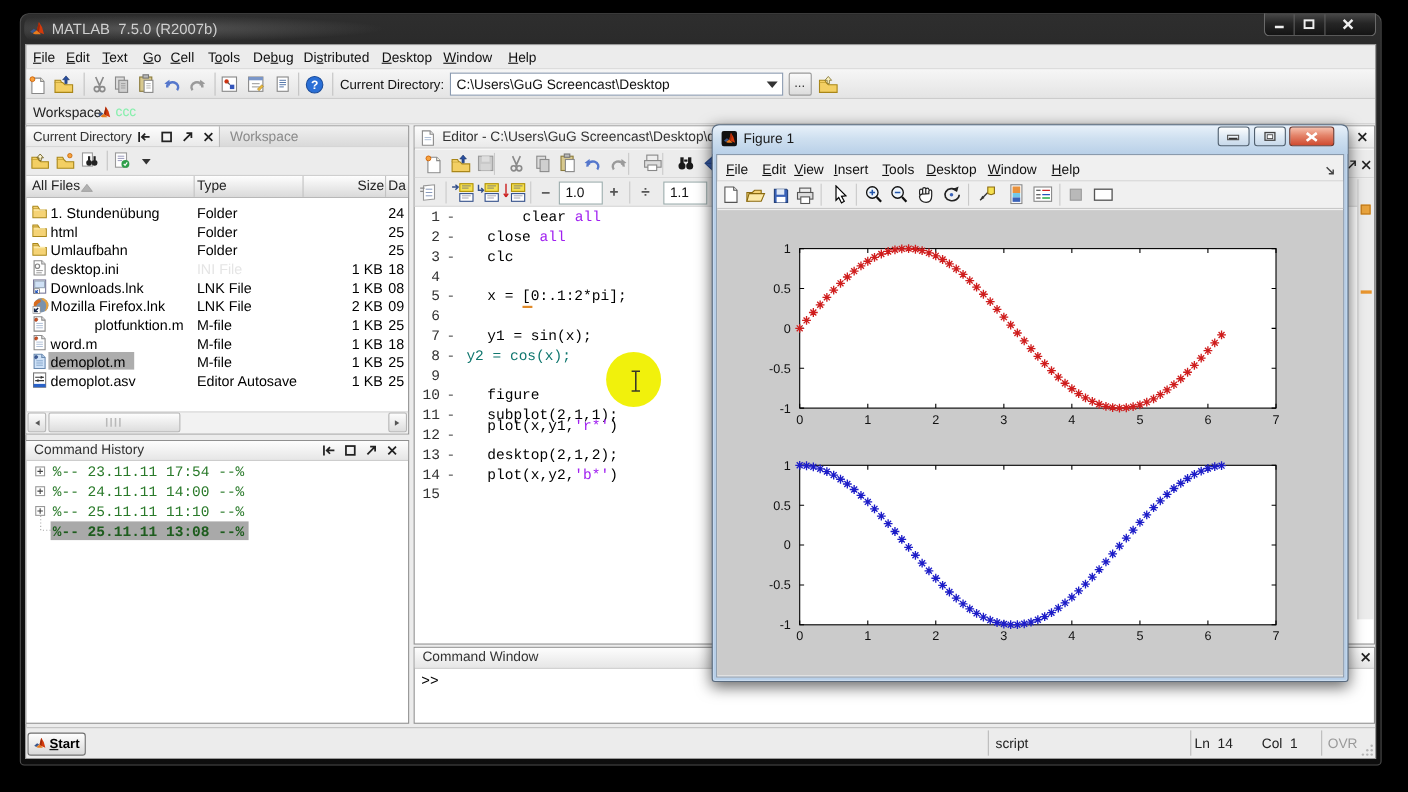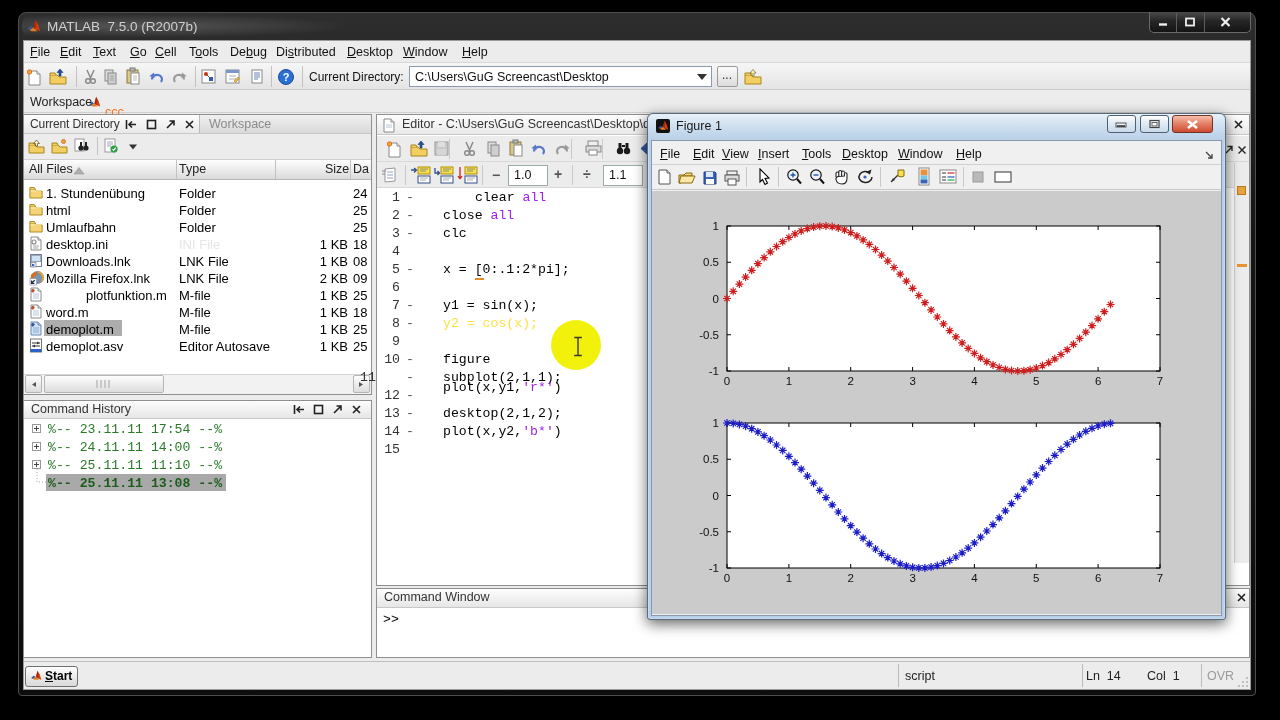--- a/index.html
+++ b/index.html
@@ -114,21 +114,21 @@
 <div style="position:absolute;left:24px;top:90px;width:1226px;height:23px;background:#ececec;border-bottom:1px solid #cfcfcf;"></div>
 <div style="position:absolute;left:30px;top:95px;font:12.5px 'Liberation Sans',sans-serif;color:#222;white-space:pre;">Workspace</div>
 <svg style="position:absolute;left:88px;top:96px;" width="13" height="13" viewBox="0 0 13 13">
     <g transform="scale(0.8125)">
       <polygon points="1.5,10.5 5,7.5 7.5,9 4,12" fill="#3a568c"></polygon>
       <polygon points="8,9 10,1 13,6 15,13 10,11" fill="#d33a0c"></polygon>
       <polygon points="4,12 8,9 10,11 12,13 6,13" fill="#e87b1e"></polygon>
       <polygon points="10,1 8,9 10,11 11,5" fill="#a02808"></polygon>
     </g>
   </svg>
-<div style="position:absolute;left:105px;top:105px;font:12.5px 'Liberation Sans',sans-serif;color:#f97316;white-space:pre;">ccc</div>
+<div style="position:absolute;left:105px;top:94px;font:12.5px 'Liberation Sans',sans-serif;color:#86efac;white-space:pre;">ccc</div>
 <div style="position:absolute;left:23px;top:114px;width:349px;height:281px;background:#fff;border:1px solid #8f8f8f;"></div>
 <div style="position:absolute;left:24px;top:115px;width:175px;height:19px;background:linear-gradient(#fdfdfd,#e9e9e9);border-bottom:1px solid #c8c8c8;"></div>
 <div style="position:absolute;left:199px;top:115px;width:172px;height:19px;background:linear-gradient(#f0f0f0,#d9d9d9);border-bottom:1px solid #c8c8c8;border-left:1px solid #bbb;"></div>
 <div style="position:absolute;left:30px;top:117px;font:12px 'Liberation Sans',sans-serif;color:#333;white-space:pre;letter-spacing:-0.1px;">Current Directory</div>
 <svg style="position:absolute;left:125px;top:119px;" width="13" height="11" viewBox="0 0 13 11">
     <g stroke="#222" stroke-width="1.6" fill="none">
       <path d="M1.5 1v9M11 5.5H4M7 2.5l-3 3 3 3"></path>
     </g>
   </svg>
 <svg style="position:absolute;left:146px;top:119px;" width="11" height="11" viewBox="0 0 11 11">
@@ -465,26 +465,26 @@
 <div style="position:absolute;left:380px;top:244px;font:13.2px 'Liberation Mono',monospace;color:#333;white-space:pre;width:20px;text-align:right;">4</div>
 <div style="position:absolute;left:380px;top:262px;font:13.2px 'Liberation Mono',monospace;color:#333;white-space:pre;width:20px;text-align:right;">5</div>
 <div style="position:absolute;left:406px;top:262px;font:13.2px 'Liberation Mono',monospace;color:#555;white-space:pre;">-</div>
 <div style="position:absolute;left:443px;top:262px;font:13.2px 'Liberation Mono',monospace;color:#000;white-space:pre;">x = [0:.1:2*pi];</div>
 <div style="position:absolute;left:380px;top:280px;font:13.2px 'Liberation Mono',monospace;color:#333;white-space:pre;width:20px;text-align:right;">6</div>
 <div style="position:absolute;left:380px;top:298px;font:13.2px 'Liberation Mono',monospace;color:#333;white-space:pre;width:20px;text-align:right;">7</div>
 <div style="position:absolute;left:406px;top:298px;font:13.2px 'Liberation Mono',monospace;color:#555;white-space:pre;">-</div>
 <div style="position:absolute;left:443px;top:298px;font:13.2px 'Liberation Mono',monospace;color:#000;white-space:pre;">y1 = sin(x);</div>
 <div style="position:absolute;left:380px;top:316px;font:13.2px 'Liberation Mono',monospace;color:#333;white-space:pre;width:20px;text-align:right;">8</div>
 <div style="position:absolute;left:406px;top:316px;font:13.2px 'Liberation Mono',monospace;color:#555;white-space:pre;">-</div>
-<div style="position:absolute;left:443px;top:316px;font:13.2px 'Liberation Mono',monospace;color:#fde047;white-space:pre;">y2 = cos(x);</div>
+<div style="position:absolute;left:424px;top:316px;font:13.2px 'Liberation Mono',monospace;color:#0f766e;white-space:pre;">y2 = cos(x);</div>
 <div style="position:absolute;left:380px;top:334px;font:13.2px 'Liberation Mono',monospace;color:#333;white-space:pre;width:20px;text-align:right;">9</div>
 <div style="position:absolute;left:380px;top:352px;font:13.2px 'Liberation Mono',monospace;color:#333;white-space:pre;width:20px;text-align:right;">10</div>
 <div style="position:absolute;left:406px;top:352px;font:13.2px 'Liberation Mono',monospace;color:#555;white-space:pre;">-</div>
 <div style="position:absolute;left:443px;top:352px;font:13.2px 'Liberation Mono',monospace;color:#000;white-space:pre;">figure</div>
-<div style="position:absolute;left:360px;top:370px;font:13.2px 'Liberation Mono',monospace;color:#333;white-space:pre;width:20px;text-align:left;">11</div>
+<div style="position:absolute;left:380px;top:370px;font:13.2px 'Liberation Mono',monospace;color:#333;white-space:pre;width:20px;text-align:right;">11</div>
 <div style="position:absolute;left:406px;top:370px;font:13.2px 'Liberation Mono',monospace;color:#555;white-space:pre;">-</div>
 <div style="position:absolute;left:443px;top:370px;font:13.2px 'Liberation Mono',monospace;color:#000;white-space:pre;">subplot(2,1,1);</div>
 <div style="position:absolute;left:380px;top:388px;font:13.2px 'Liberation Mono',monospace;color:#333;white-space:pre;width:20px;text-align:right;">12</div>
 <div style="position:absolute;left:406px;top:388px;font:13.2px 'Liberation Mono',monospace;color:#555;white-space:pre;">-</div>
 <div style="position:absolute;left:443px;top:380px;font:13.2px 'Liberation Mono',monospace;color:#000;white-space:pre;">plot(x,y1,<p>'r*'</p>)</div>
 <div style="position:absolute;left:380px;top:406px;font:13.2px 'Liberation Mono',monospace;color:#333;white-space:pre;width:20px;text-align:right;">13</div>
 <div style="position:absolute;left:406px;top:406px;font:13.2px 'Liberation Mono',monospace;color:#555;white-space:pre;">-</div>
 <div style="position:absolute;left:443px;top:406px;font:13.2px 'Liberation Mono',monospace;color:#000;white-space:pre;">desktop(2,1,2);</div>
 <div style="position:absolute;left:380px;top:424px;font:13.2px 'Liberation Mono',monospace;color:#333;white-space:pre;width:20px;text-align:right;">14</div>
 <div style="position:absolute;left:406px;top:424px;font:13.2px 'Liberation Mono',monospace;color:#555;white-space:pre;">-</div>

